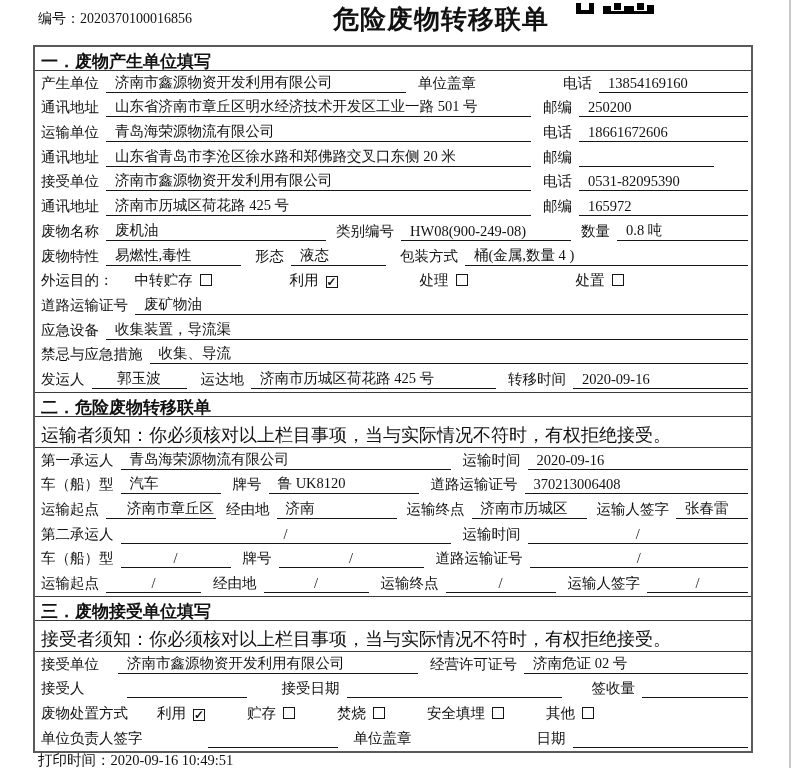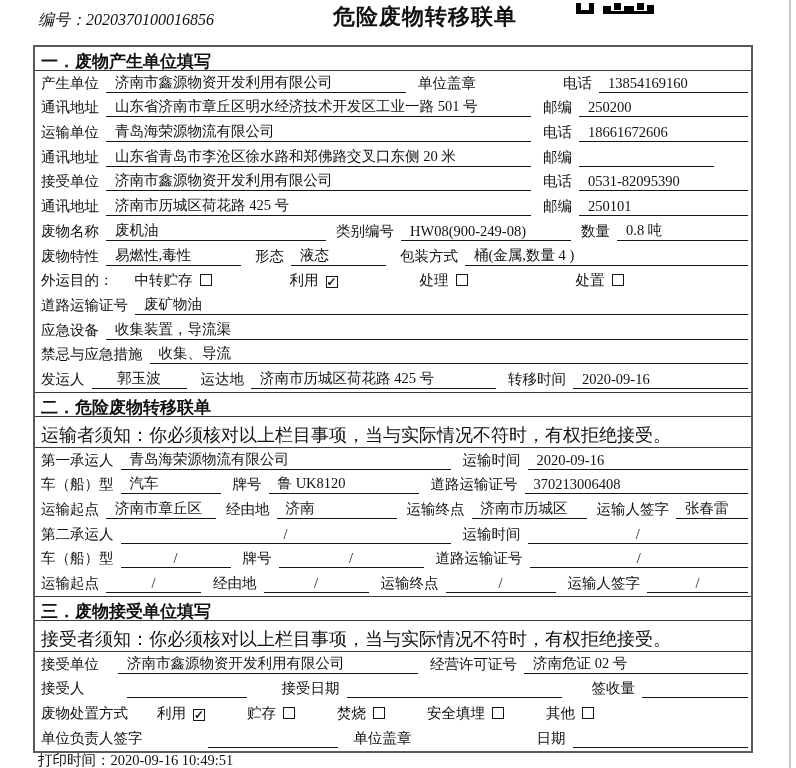--- a/index.html
+++ b/index.html
@@ -1,21 +1,21 @@
 <!DOCTYPE html>
 <html><head>
 <meta charset="utf-8">
 <style>
   * { margin:0; padding:0; box-sizing:border-box; }
   html,body { width:796px; height:768px; background:#ffffff; overflow:hidden;
     font-family:"Liberation Serif","DejaVu Serif",serif; color:#111; }
   #stage { position:relative; width:796px; height:768px; background:#fff; }
 
-  .serial { position:absolute; left:38px; top:10px; font-size:16px; white-space:nowrap;font-style:italic; }
-  .doc-title { position:absolute; left:333px; top:2px; font-size:22px; font-weight:bold; letter-spacing:1px; white-space:nowrap; }
+  .serial { position:absolute; left:38px; top:10px; font-size:14px; white-space:nowrap; }
+  .doc-title { position:absolute; left:333px; top:2px; font-size:26px; font-weight:bold; letter-spacing:1px; white-space:nowrap; }
   .qr-frag { position:absolute; left:576px; top:0; width:78px; height:11px; }
   .page-edge { position:absolute; left:789px; top:0; width:2px; height:768px; background:#c9c9c9; }
 
   .box { position:absolute; left:33px; top:45px; width:720px; border:2px solid #5a5a5a; background:#fff; }
 
   .sec { border-top:1px solid #3a3a3a; }
   .sec:first-child { border-top:none; }
   .sec-title { height:24px; font-size:17px; font-weight:bold; padding:3px 6px 0 6px; border-bottom:1px solid #3a3a3a; }
   .note { height:31px; font-size:18px; padding:6px 6px 0 6px; border-bottom:1px solid #3a3a3a; white-space:nowrap; }
 
@@ -95,21 +95,21 @@
         <span class="lbl">接受单位</span>
         <span class="u" style="width:425px;">济南市鑫源物资开发利用有限公司</span>
         <span class="lbl ml12">电话</span>
         <span class="u uf">0531-82095390</span>
       </div>
 
       <div class="row">
         <span class="lbl">通讯地址</span>
         <span class="u" style="width:425px;">济南市历城区荷花路 425 号</span>
         <span class="lbl ml12">邮编</span>
-        <span class="u uf">250101</span>
+        <span class="u uf">165972</span>
       </div>
 
       <div class="row">
         <span class="lbl">废物名称</span>
         <span class="u" style="width:220px;">废机油</span>
         <span class="lbl ml10">类别编号</span>
         <span class="u" style="width:170px;">HW08(900-249-08)</span>
         <span class="lbl ml10">数量</span>
         <span class="u uf">0.8 吨</span>
       </div>
@@ -171,21 +171,21 @@
         <span class="lbl">车（船）型</span>
         <span class="u" style="width:100px;">汽车</span>
         <span class="lbl ml12">牌号</span>
         <span class="u" style="width:150px;">鲁 UK8120</span>
         <span class="lbl ml12">道路运输证号</span>
         <span class="u uf">370213006408</span>
       </div>
 
       <div class="row">
         <span class="lbl">运输起点</span>
-        <span class="u" style="width:110px;">济南市章丘区</span>
+        <span class="u" style="width:110px;text-align:right;">济南市章丘区</span>
         <span class="lbl ml10">经由地</span>
         <span class="u" style="width:120px;">济南</span>
         <span class="lbl ml10">运输终点</span>
         <span class="u" style="width:115px;">济南市历城区</span>
         <span class="lbl ml10">运输人签字</span>
         <span class="u uf">张春雷</span>
       </div>
 
       <div class="row">
         <span class="lbl">第二承运人</span>

